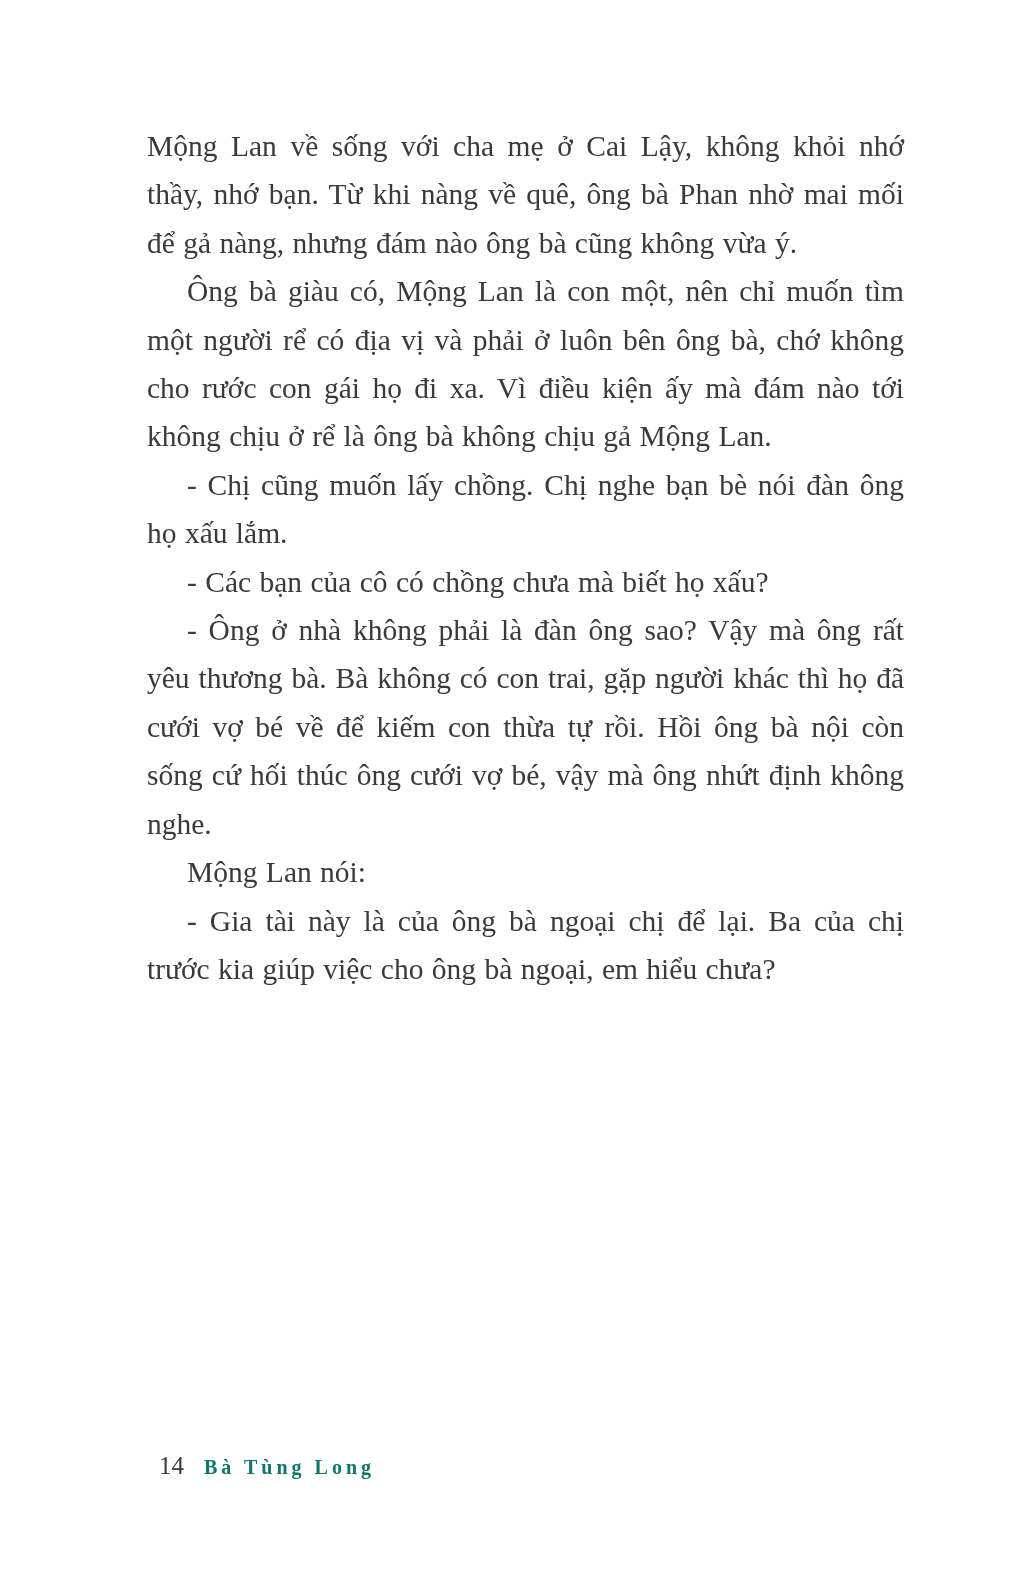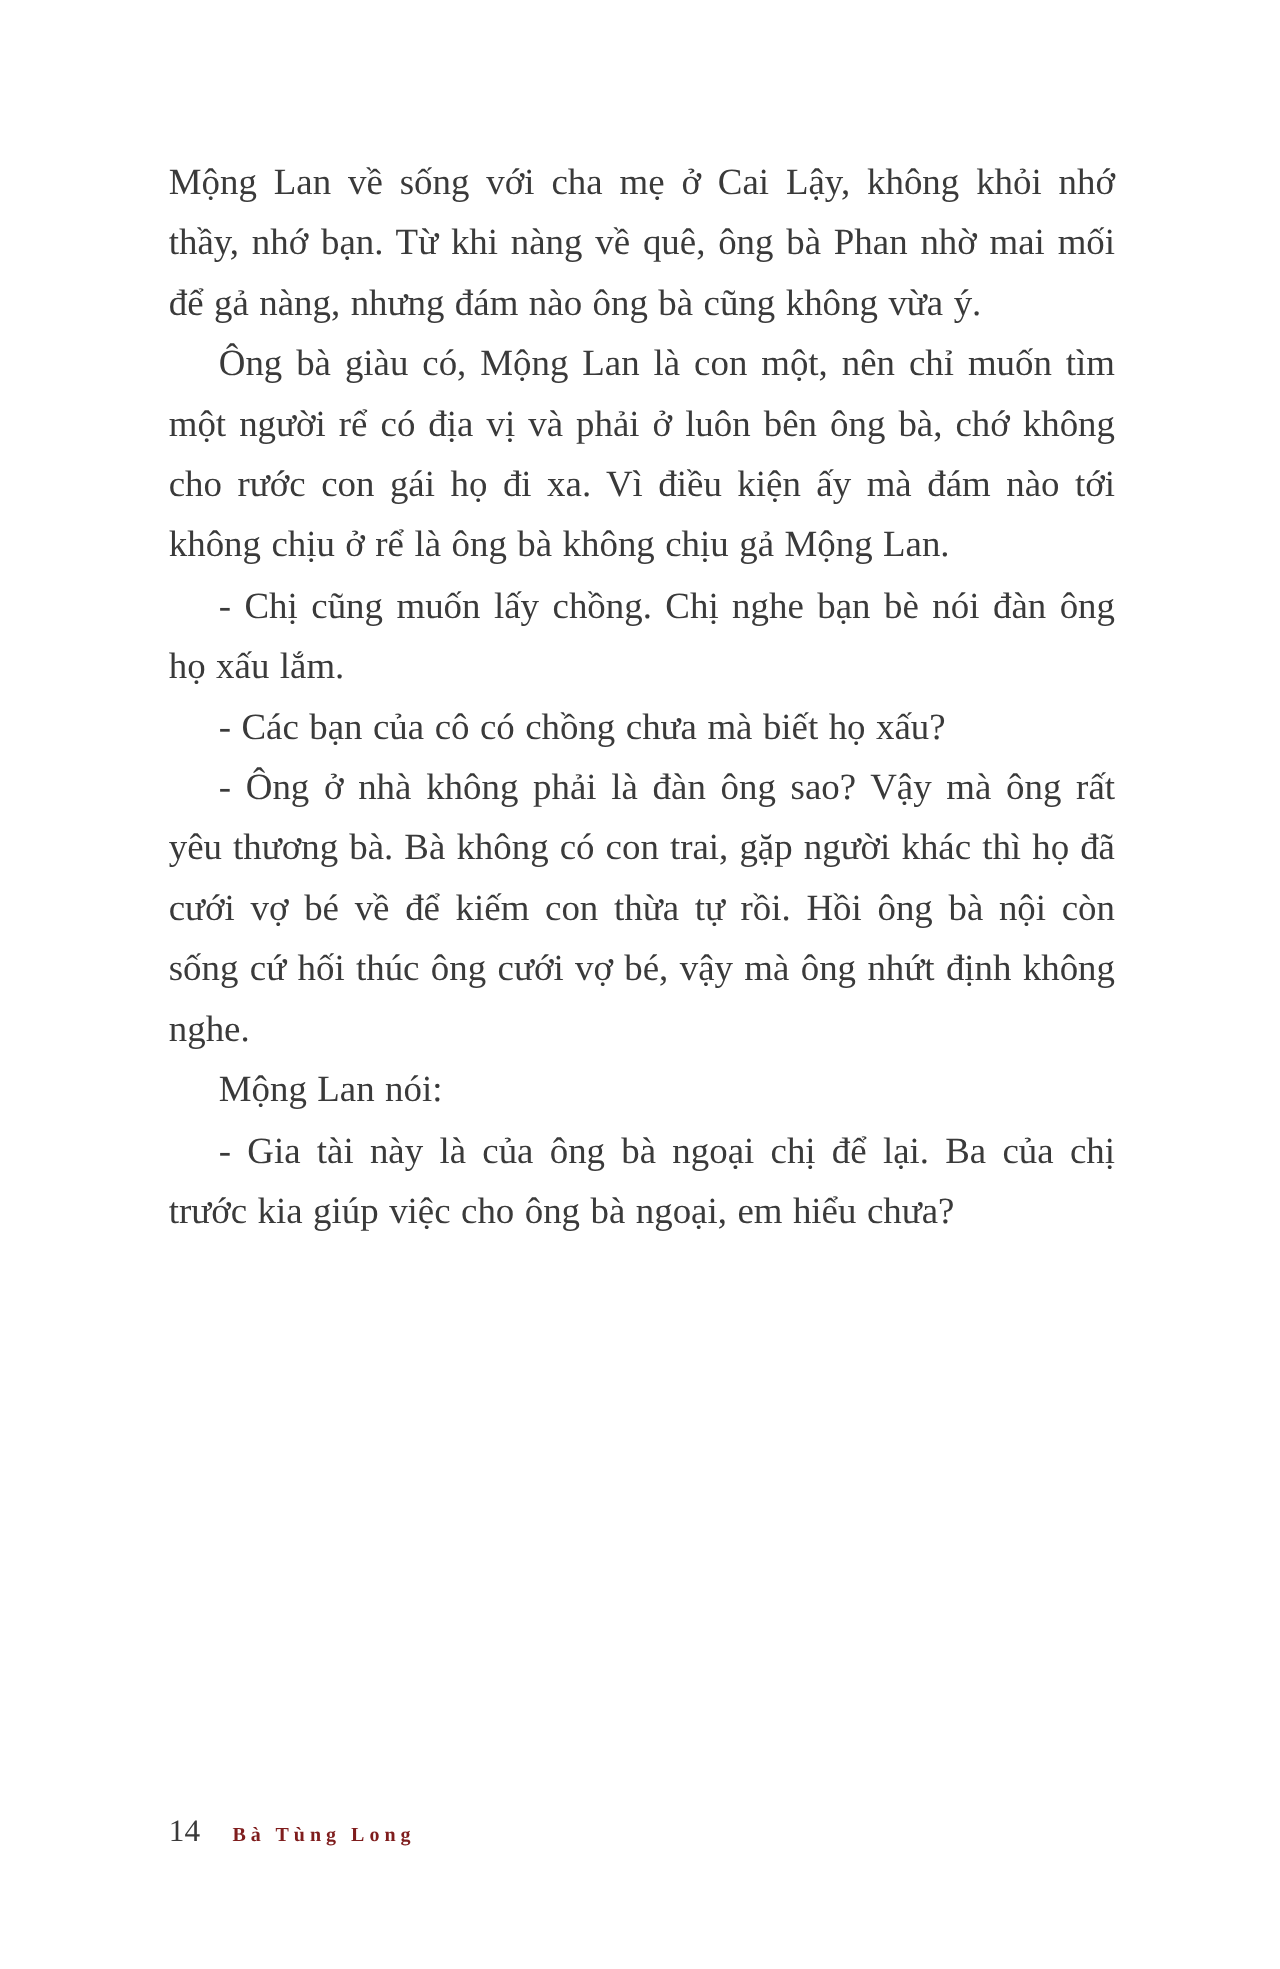--- a/index.html
+++ b/index.html
@@ -1,15 +1,15 @@
 <!DOCTYPE html>
 <html><head>
 <meta charset="utf-8">
 <style>
-  * { box-sizing: border-box; }
+  * { box-sizing: border-box; margin-left: 12px; }
   html, body {
     margin: 0;
     padding: 0;
   }
   body {
     width: 1024px;
     height: 1575px;
     background: #ffffff;
     font-family: "Liberation Serif", "DejaVu Serif", serif;
     color: #3a3a3a;
@@ -32,31 +32,31 @@
   }
   .para.indent {
     text-indent: 40px;
   }
   .page-footer {
     position: absolute;
     left: 135px;
     top: 1452px;
     display: flex;
     align-items: baseline;
-    gap: 26px;
+    gap: 8px;
   }
   .page-number {
     font-size: 25px;
     color: #3a3a3a;
   }
   .author-name {
-    font-size: 16px;
+    font-size: 20px;
     font-weight: bold;
     letter-spacing: 4px;
-    color: #7f1d1d;
+    color: #0f766e;
   }
 </style>
 </head>
 <body>
 
 <main>
 
   <section class="text-block">
     <p class="para">Mộng Lan về sống với cha mẹ ở Cai Lậy, không khỏi nhớ thầy, nhớ bạn. Từ khi nàng về quê, ông bà Phan nhờ mai mối để gả nàng, nhưng đám nào ông bà cũng không vừa ý.</p>
     <p class="para indent">Ông bà giàu có, Mộng Lan là con một, nên chỉ muốn tìm một người rể có địa vị và phải ở luôn bên ông bà, chớ không cho rước con gái họ đi xa. Vì điều kiện ấy mà đám nào tới không chịu ở rể là ông bà không chịu gả Mộng Lan.</p>

